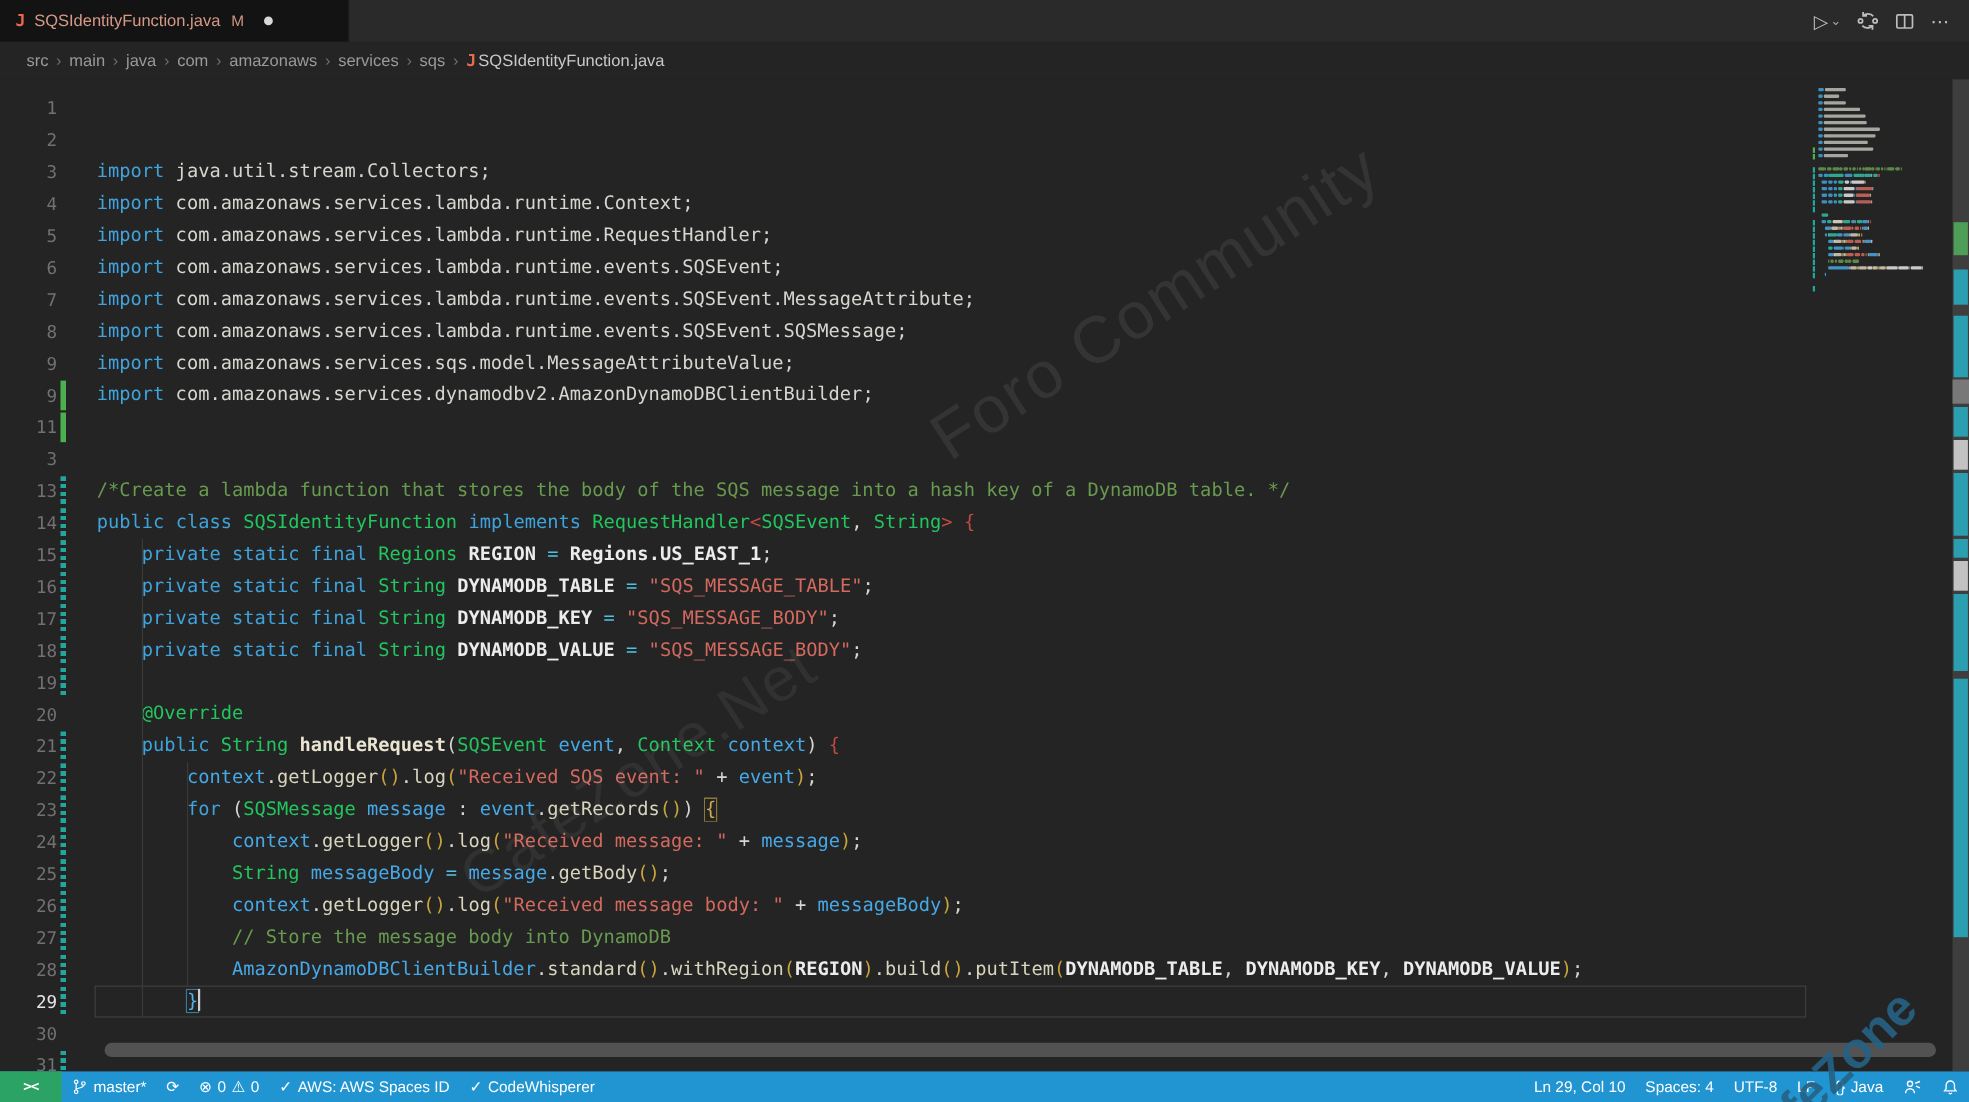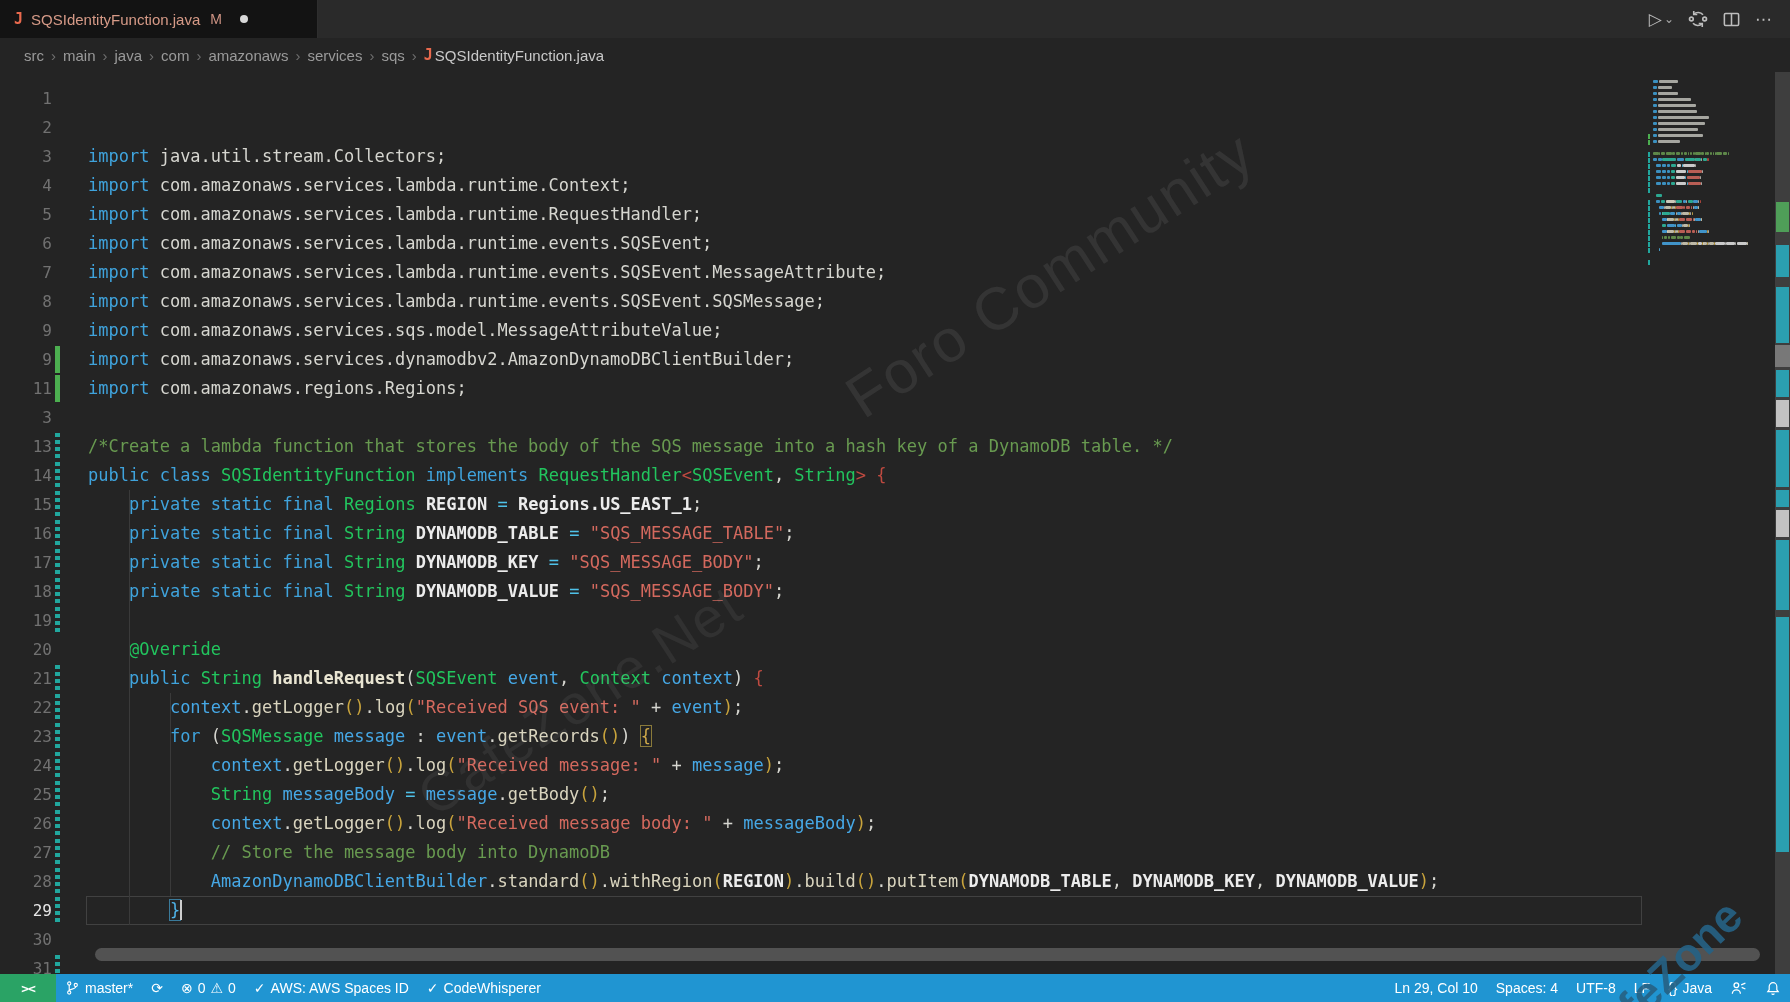--- a/index.html
+++ b/index.html
@@ -146,21 +146,21 @@
         <div class="line"><span class="gutter-num">1</span><span class="gutter-mark"></span></div>
         <div class="line"><span class="gutter-num">2</span><span class="gutter-mark"></span></div>
         <div class="line"><span class="gutter-num">3</span><span class="gutter-mark"></span><span class="code"><span class="tk-kw">import</span><span class="tk-pl"> java.util.stream.Collectors;</span></span></div>
         <div class="line"><span class="gutter-num">4</span><span class="gutter-mark"></span><span class="code"><span class="tk-kw">import</span><span class="tk-pl"> com.amazonaws.services.lambda.runtime.Context;</span></span></div>
         <div class="line"><span class="gutter-num">5</span><span class="gutter-mark"></span><span class="code"><span class="tk-kw">import</span><span class="tk-pl"> com.amazonaws.services.lambda.runtime.RequestHandler;</span></span></div>
         <div class="line"><span class="gutter-num">6</span><span class="gutter-mark"></span><span class="code"><span class="tk-kw">import</span><span class="tk-pl"> com.amazonaws.services.lambda.runtime.events.SQSEvent;</span></span></div>
         <div class="line"><span class="gutter-num">7</span><span class="gutter-mark"></span><span class="code"><span class="tk-kw">import</span><span class="tk-pl"> com.amazonaws.services.lambda.runtime.events.SQSEvent.MessageAttribute;</span></span></div>
         <div class="line"><span class="gutter-num">8</span><span class="gutter-mark"></span><span class="code"><span class="tk-kw">import</span><span class="tk-pl"> com.amazonaws.services.lambda.runtime.events.SQSEvent.SQSMessage;</span></span></div>
         <div class="line"><span class="gutter-num">9</span><span class="gutter-mark"></span><span class="code"><span class="tk-kw">import</span><span class="tk-pl"> com.amazonaws.services.sqs.model.MessageAttributeValue;</span></span></div>
         <div class="line"><span class="gutter-num">9</span><span class="gutter-mark"><span class="mk added"></span></span><span class="code"><span class="tk-kw">import</span><span class="tk-pl"> com.amazonaws.services.dynamodbv2.AmazonDynamoDBClientBuilder;</span></span></div>
-        <div class="line"><span class="gutter-num">11</span><span class="gutter-mark"><span class="mk added"></span></span><span class="code"><span class="tk-kw">import</span><span class="tk-pl"> com.amazonaws.regions.Regions;</span></span></div>
+        <div class="line"><span class="gutter-num">11</span><span class="gutter-mark"><span class="mk added"></span></span></div>
         <div class="line"><span class="gutter-num">3</span><span class="gutter-mark"></span><span class="code"></span></div>
         <div class="line"><span class="gutter-num">13</span><span class="gutter-mark"><span class="mk modified"></span></span><span class="code"><span class="tk-com">/*Create a lambda function that stores the body of the SQS message into a hash key of a DynamoDB table. */</span></span></div>
         <div class="line"><span class="gutter-num">14</span><span class="gutter-mark"><span class="mk modified"></span></span><span class="code"><span class="tk-kw">public</span><span class="tk-pl"> </span><span class="tk-kw">class</span><span class="tk-pl"> </span><span class="tk-type">SQSIdentityFunction</span><span class="tk-pl"> </span><span class="tk-kw">implements</span><span class="tk-pl"> </span><span class="tk-type">RequestHandler</span><span class="tk-red">&lt;</span><span class="tk-type">SQSEvent</span><span class="tk-pl">, </span><span class="tk-type">String</span><span class="tk-red">&gt;</span><span class="tk-pl"> </span><span class="tk-red">{</span></span></div>
         <div class="line"><span class="gutter-num">15</span><span class="gutter-mark"><span class="mk modified"></span></span><span class="code"><span class="tk-pl">    </span><span class="tk-kw">private</span><span class="tk-pl"> </span><span class="tk-kw">static</span><span class="tk-pl"> </span><span class="tk-kw">final</span><span class="tk-pl"> </span><span class="tk-type">Regions</span><span class="tk-pl"> </span><span class="tk-const">REGION</span><span class="tk-op"> = </span><span class="tk-const">Regions.US_EAST_1</span><span class="tk-pl">;</span></span></div>
         <div class="line"><span class="gutter-num">16</span><span class="gutter-mark"><span class="mk modified"></span></span><span class="code"><span class="tk-pl">    </span><span class="tk-kw">private</span><span class="tk-pl"> </span><span class="tk-kw">static</span><span class="tk-pl"> </span><span class="tk-kw">final</span><span class="tk-pl"> </span><span class="tk-type">String</span><span class="tk-pl"> </span><span class="tk-const">DYNAMODB_TABLE</span><span class="tk-op"> = </span><span class="tk-str">"SQS_MESSAGE_TABLE"</span><span class="tk-pl">;</span></span></div>
         <div class="line"><span class="gutter-num">17</span><span class="gutter-mark"><span class="mk modified"></span></span><span class="code"><span class="tk-pl">    </span><span class="tk-kw">private</span><span class="tk-pl"> </span><span class="tk-kw">static</span><span class="tk-pl"> </span><span class="tk-kw">final</span><span class="tk-pl"> </span><span class="tk-type">String</span><span class="tk-pl"> </span><span class="tk-const">DYNAMODB_KEY</span><span class="tk-op"> = </span><span class="tk-str">"SQS_MESSAGE_BODY"</span><span class="tk-pl">;</span></span></div>
         <div class="line"><span class="gutter-num">18</span><span class="gutter-mark"><span class="mk modified"></span></span><span class="code"><span class="tk-pl">    </span><span class="tk-kw">private</span><span class="tk-pl"> </span><span class="tk-kw">static</span><span class="tk-pl"> </span><span class="tk-kw">final</span><span class="tk-pl"> </span><span class="tk-type">String</span><span class="tk-pl"> </span><span class="tk-const">DYNAMODB_VALUE</span><span class="tk-op"> = </span><span class="tk-str">"SQS_MESSAGE_BODY"</span><span class="tk-pl">;</span></span></div>
         <div class="line"><span class="gutter-num">19</span><span class="gutter-mark"><span class="mk modified"></span></span><span class="code"></span></div>
         <div class="line"><span class="gutter-num">20</span><span class="gutter-mark"></span><span class="code"><span class="tk-pl">    </span><span class="tk-type">@Override</span></span></div>
         <div class="line"><span class="gutter-num">21</span><span class="gutter-mark"><span class="mk modified"></span></span><span class="code"><span class="tk-pl">    </span><span class="tk-kw">public</span><span class="tk-pl"> </span><span class="tk-type">String</span><span class="tk-pl"> </span><span class="tk-fnb">handleRequest</span><span class="tk-pl">(</span><span class="tk-type">SQSEvent</span><span class="tk-var"> event</span><span class="tk-pl">, </span><span class="tk-type">Context</span><span class="tk-var"> context</span><span class="tk-pl">) </span><span class="tk-red">{</span></span></div>

